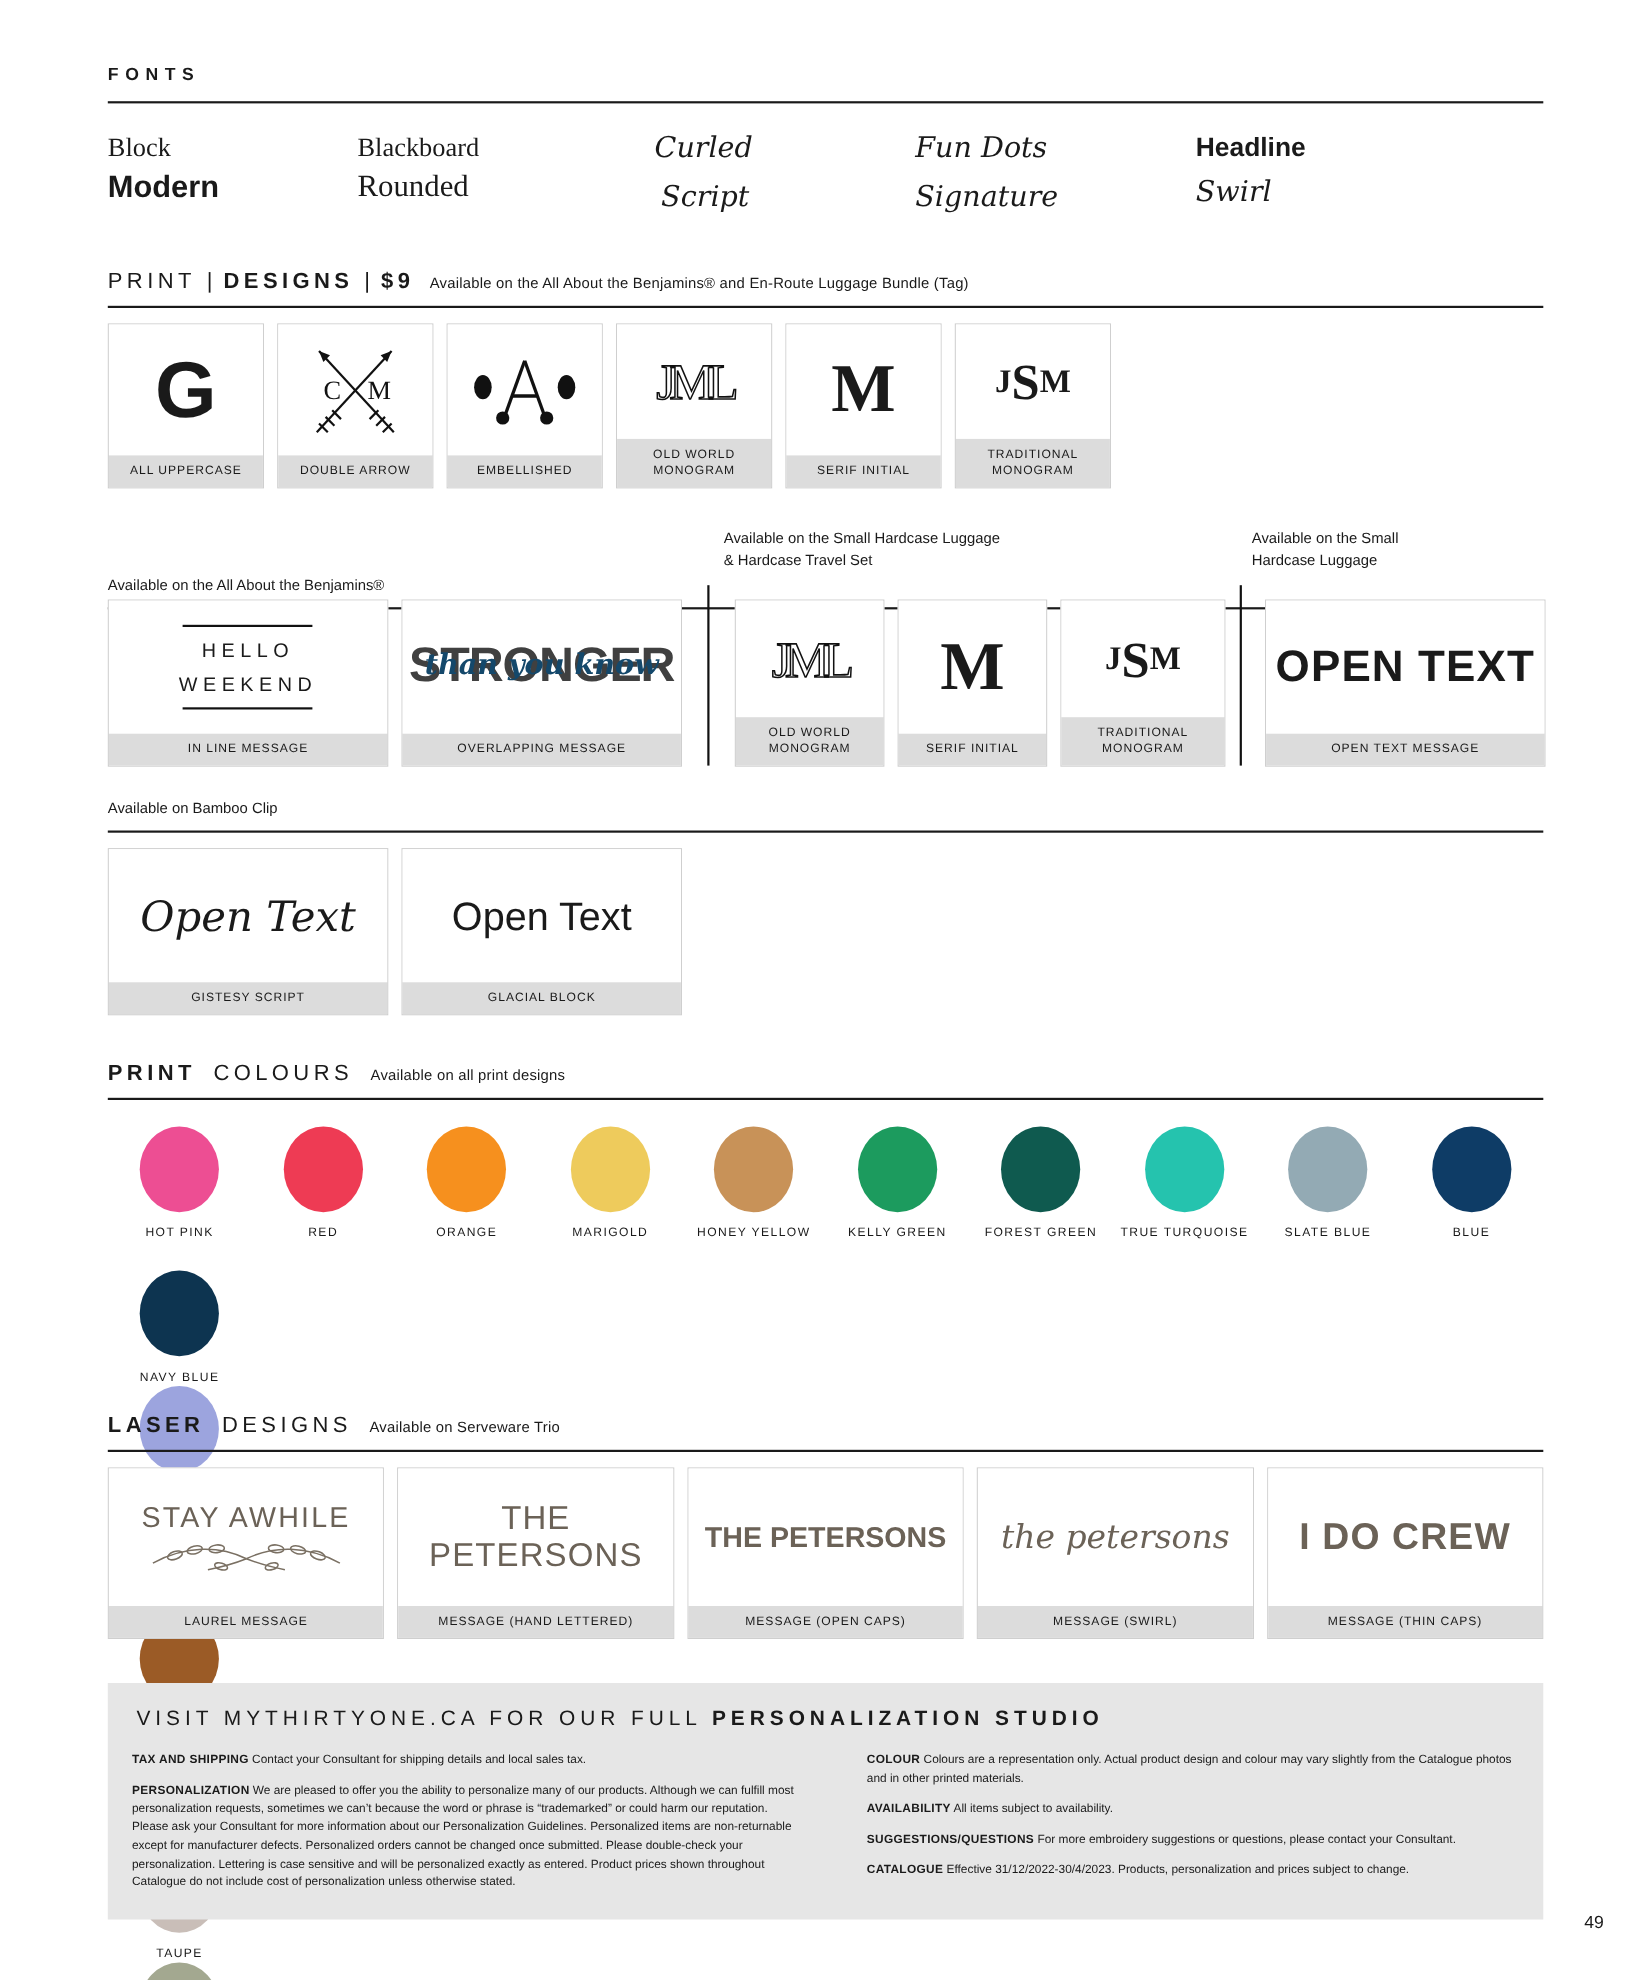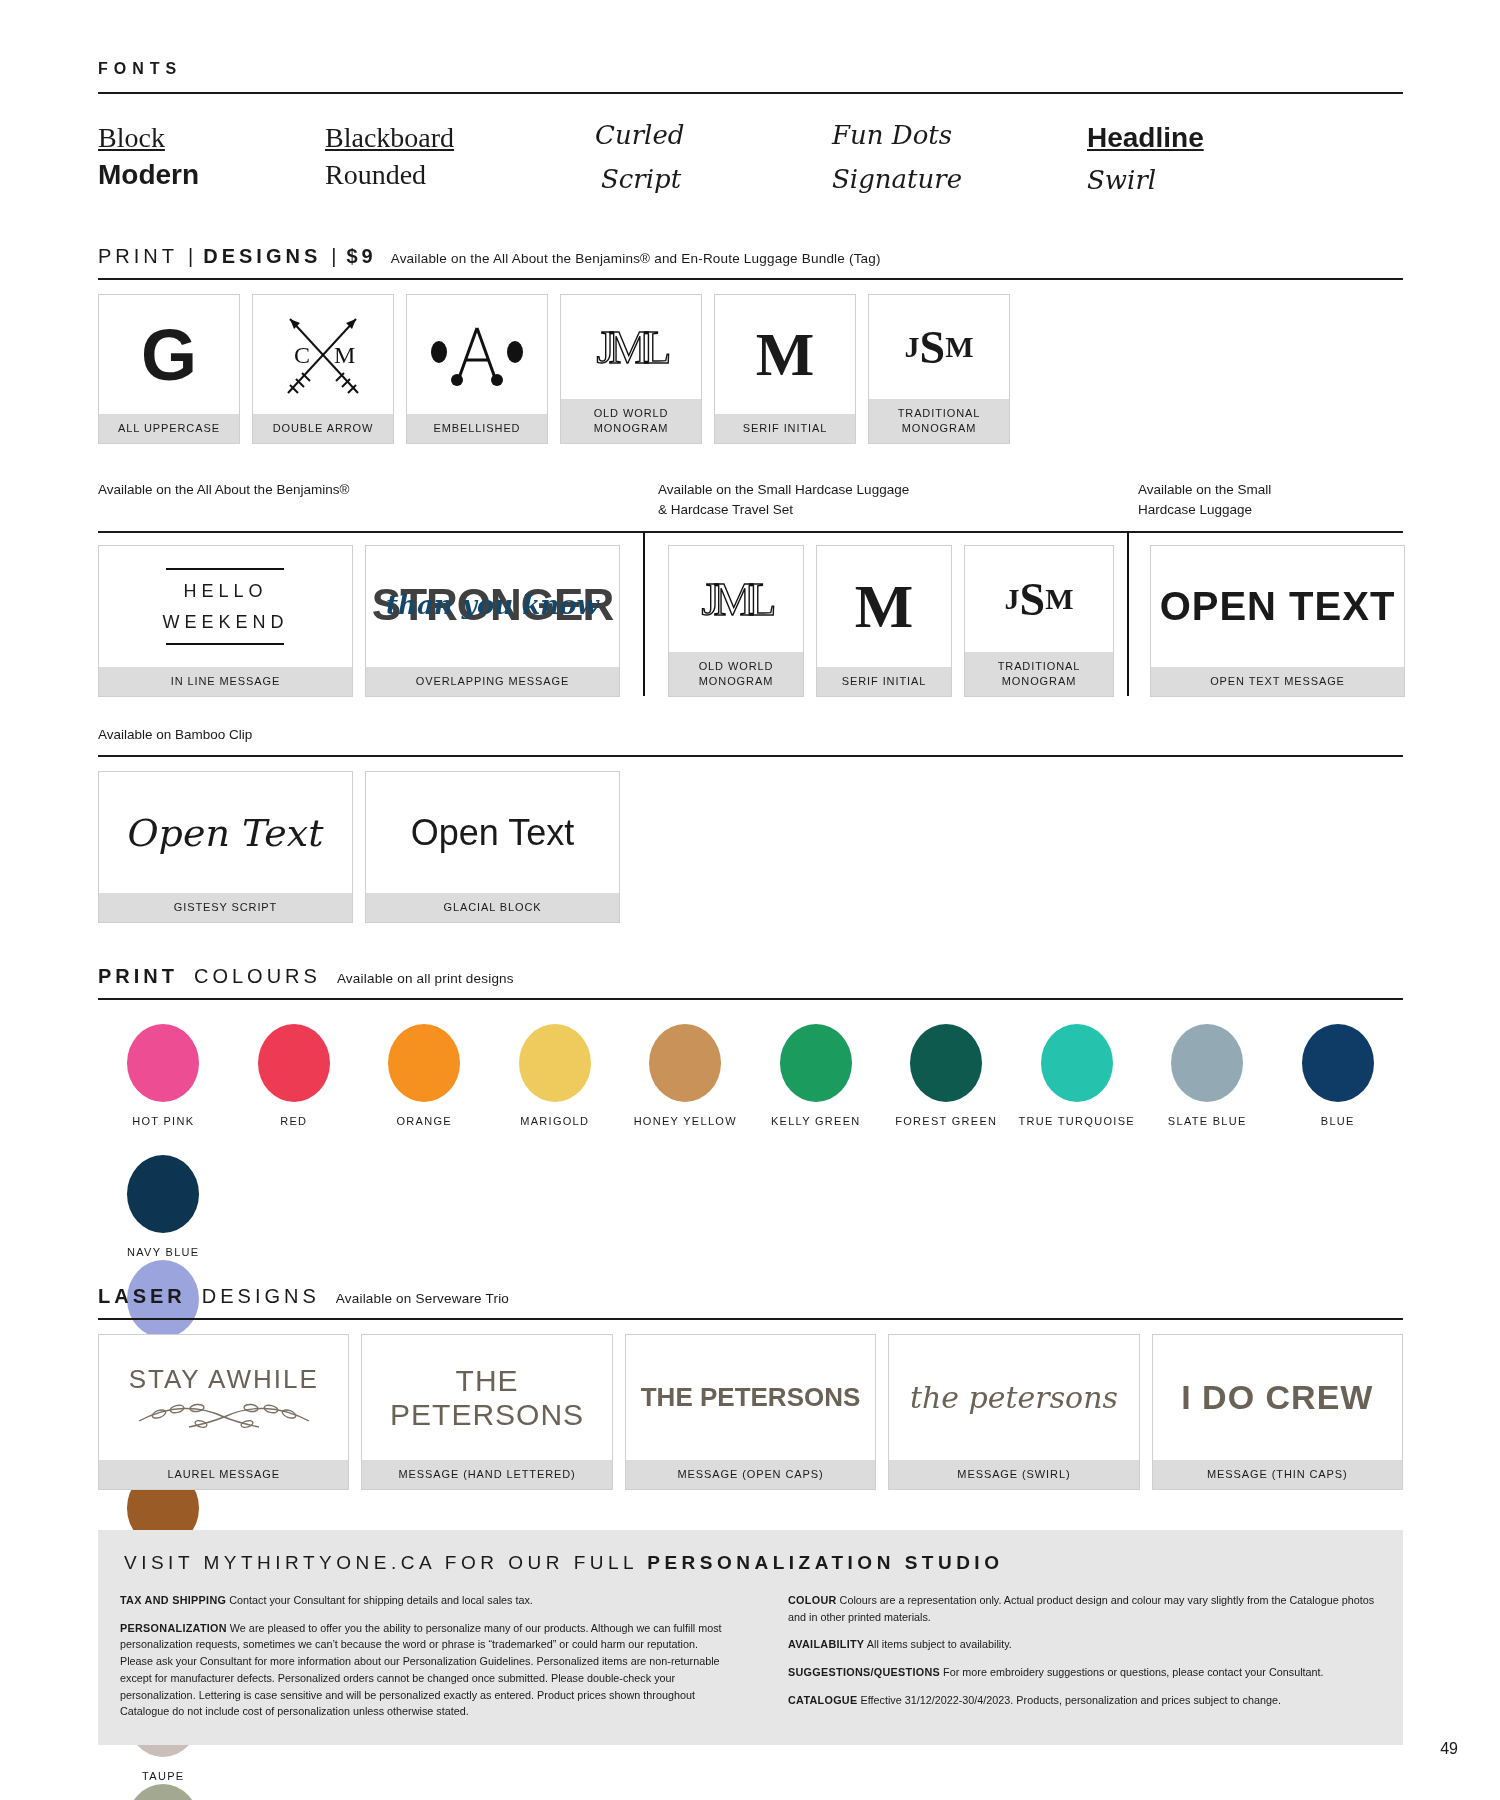--- a/index.html
+++ b/index.html
@@ -18,21 +18,21 @@
   .sec-sub{font-size:13.5px;font-weight:400;letter-spacing:.2px;color:#1a1a1a;}
   .sep{font-weight:300;font-size:20px;padding:0 10px;}
 
   
   #fonts-title{
     position:absolute;left:98px;top:60px;
     font-size:16px;font-weight:700;letter-spacing:6px;
   }
   #fonts-rule{position:absolute;left:98px;top:92px;width:1305px;}
   .font-col{position:absolute;top:120px;}
-  .font-line1{font-size:28px;line-height:1.25;white-space:nowrap;text-decoration:underline;}
+  .font-line1{font-size:24px;line-height:1.25;white-space:nowrap;}
   .font-line2{font-size:28px;line-height:1.45;white-space:nowrap;}
   .serif{font-family:"Liberation Serif",serif;}
   .sans-b{font-weight:700;}
   .cursive{font-family:"DejaVu Serif",serif;font-style:italic;font-size:26px;}
   .cond{font-family:"Liberation Sans Narrow","Liberation Sans",sans-serif;font-weight:700;}
 
   
   .section{position:absolute;left:98px;width:1305px;}
 
   
@@ -222,21 +222,21 @@
             <span class="sm">M</span>
         </div>
         <div class="tile-cap">TRADITIONAL MONOGRAM</div>
       </div>
 
     </div>
   </div>
 
   <div class="section" style="top:480px;">
     <div style="display:flex;">
-      <div class="avail" style="width:560px;">Available on the All About the Benjamins®</div>
+      <div class="avail" style="width:560px;margin-top:42px;">Available on the All About the Benjamins®</div>
       <div class="avail" style="width:480px;">
         <div>Available on the Small Hardcase Luggage</div>
         <div>&amp; Hardcase Travel Set</div>
       </div>
       <div class="avail" style="width:265px;">
         <div>Available on the Small</div>
         <div>Hardcase Luggage</div>
       </div>
     </div>
     <div class="rule" style="margin-top:10px;"></div>

